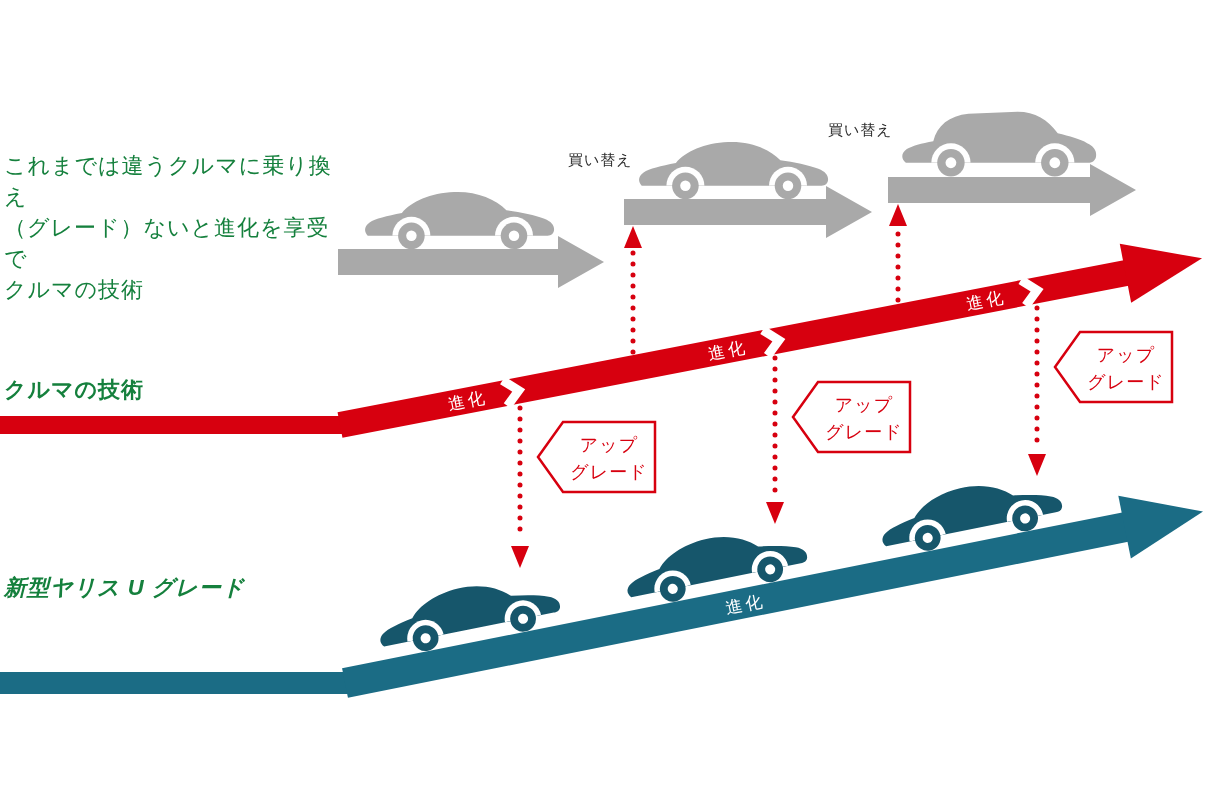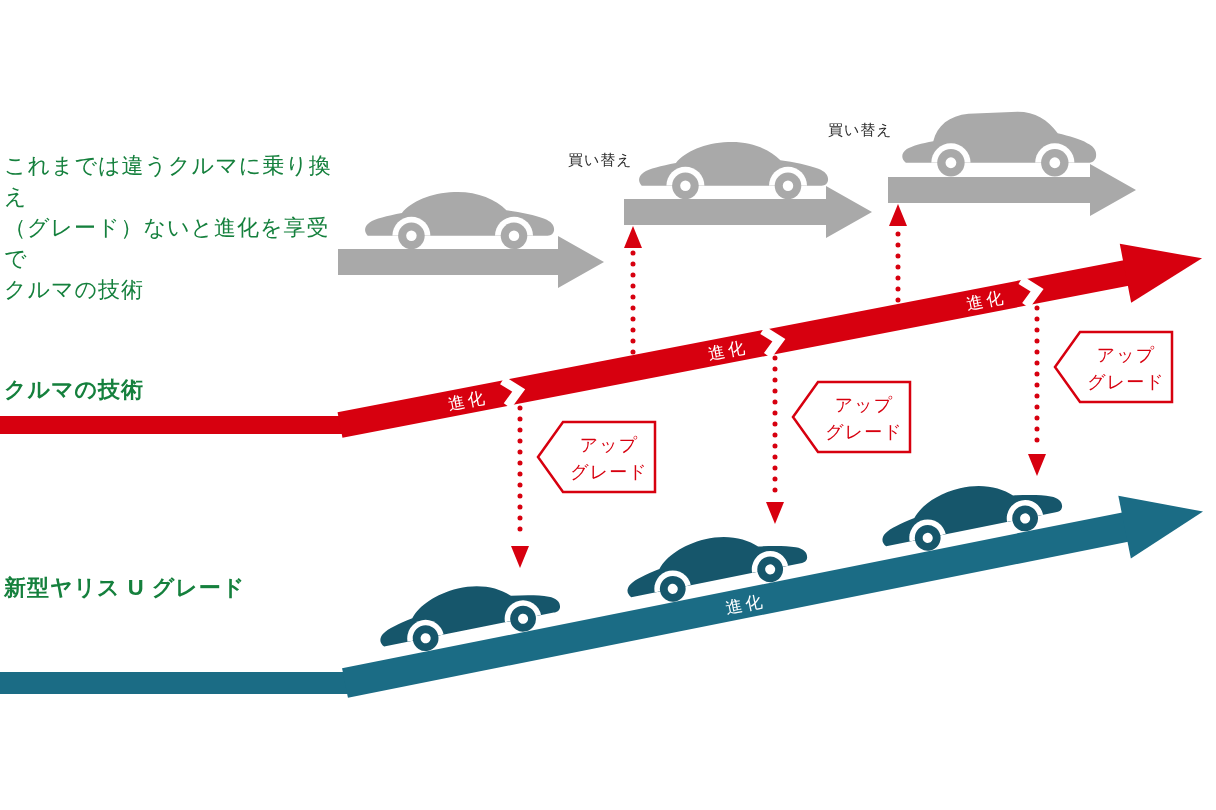--- a/index.html
+++ b/index.html
@@ -180,17 +180,17 @@
   </svg>
 
   <div class="textblock" style="left:4px; top:150px; width:340px;">
     <div>これまでは違うクルマに乗り換え</div>
     <div>（グレード）ないと進化を享受で</div>
     <div>クルマの技術</div>
   </div>
 
   <div class="textblock bold" style="left:4px; top:374px;">クルマの技術</div>
 
-  <div class="textblock" style="left:4px; top:572px; width:340px;">
+  <div class="textblock" style="left:4px; top:572px; width:340px;font-style:italic;">
     <div class="bold">新型ヤリス U グレード</div>
   </div>
 
 </div>
 
 </body></html>

